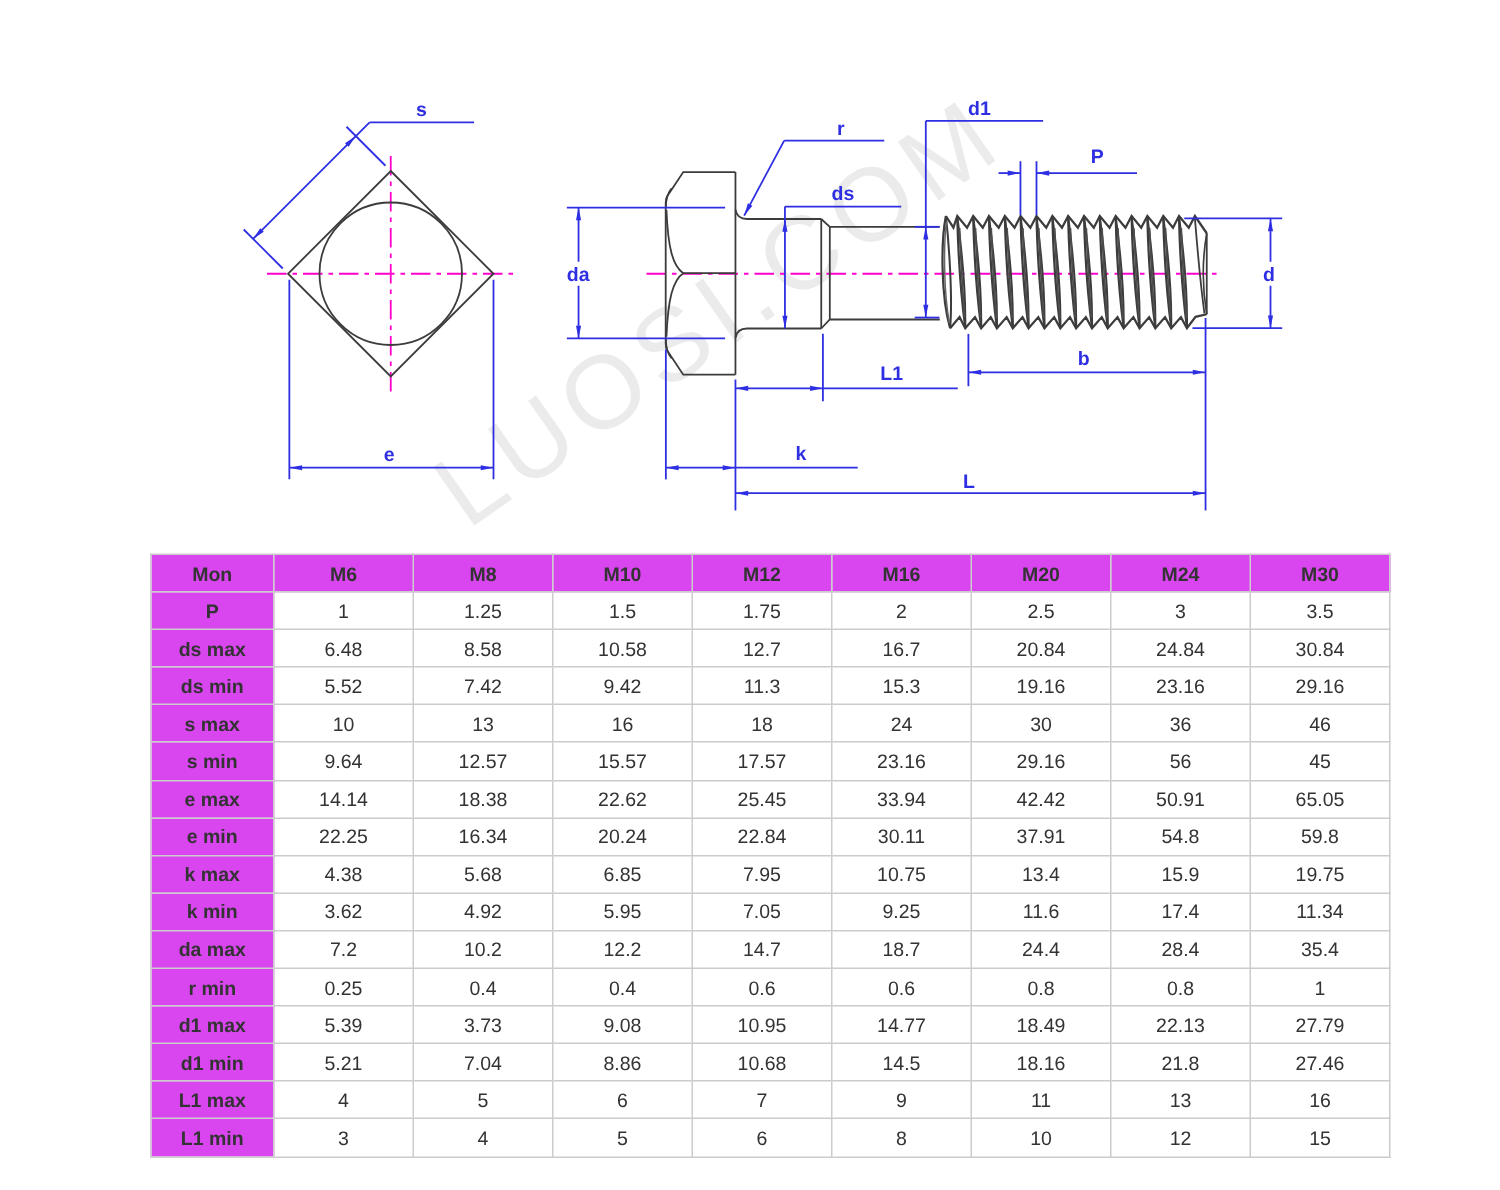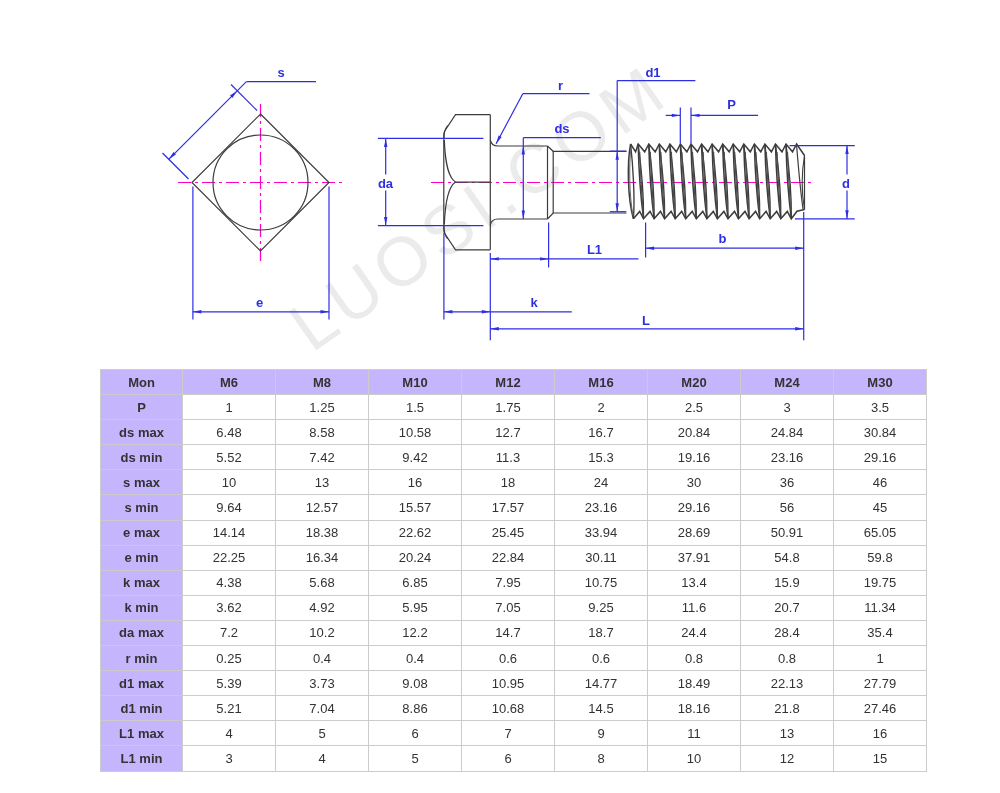--- a/index.html
+++ b/index.html
@@ -1,20 +1,20 @@
 <!DOCTYPE html>
 <html><head><meta charset="utf-8">
 <style>
 html,body{margin:0;padding:0;background:#fff;}
 #page{position:relative;width:1000px;height:793px;overflow:hidden;font-family:"Liberation Sans",sans-serif;}
 #draw{position:absolute;left:0;top:0;}
 table{position:absolute;left:100px;top:369px;width:827px;border-collapse:collapse;table-layout:fixed;
  font-family:"Liberation Sans",sans-serif;font-size:13px;color:#333;}
 td{border:1px solid #ccc;height:24.1px;text-align:center;vertical-align:middle;padding:0;background:#fff;}
-td.h{background:#c4b5fd;font-weight:bold;}
+td.h{background:#d946ef;font-weight:bold;}
 </style></head>
 <body>
 <div id="page">
 <div id="draw"><svg width="1000" height="793" viewBox="0 0 1000 793">
         <text x="0" y="0" transform="translate(482,212) rotate(-35)" text-anchor="middle" font-size="69" font-weight="normal" letter-spacing="6" fill="#ebebeb" font-family="&quot;Liberation Sans&quot;,sans-serif" dominant-baseline="middle">LUOSI.COM</text>
 <line x1="178.0" y1="182.5" x2="343.0" y2="182.5" stroke="#ff00cc" stroke-width="1.2" stroke-dasharray="13 4 3 4"></line>
 <line x1="260.5" y1="104.0" x2="260.5" y2="261.0" stroke="#ff00cc" stroke-width="1.2" stroke-dasharray="13 4 3 4"></line>
 <path d="M260.5 114.0 L329.0 182.5 L260.5 251.0 L192.0 182.5 Z" stroke="#3c3c3c" stroke-width="1.2" fill="none"></path>
 <circle cx="260.5" cy="182.5" r="47.5" stroke="#3c3c3c" stroke-width="1.2" fill="none"></circle>
 <line x1="257.0" y1="110.5" x2="231.0" y2="84.5" stroke="#2e2ee2" stroke-width="1.2"></line>
@@ -234,21 +234,21 @@
           <td>56</td>
           <td>45</td>
         </tr>
         <tr>
           <td class="h">e max</td>
           <td>14.14</td>
           <td>18.38</td>
           <td>22.62</td>
           <td>25.45</td>
           <td>33.94</td>
-          <td>28.69</td>
+          <td>42.42</td>
           <td>50.91</td>
           <td>65.05</td>
         </tr>
         <tr>
           <td class="h">e min</td>
           <td>22.25</td>
           <td>16.34</td>
           <td>20.24</td>
           <td>22.84</td>
           <td>30.11</td>
@@ -268,21 +268,21 @@
           <td>19.75</td>
         </tr>
         <tr>
           <td class="h">k min</td>
           <td>3.62</td>
           <td>4.92</td>
           <td>5.95</td>
           <td>7.05</td>
           <td>9.25</td>
           <td>11.6</td>
-          <td>20.7</td>
+          <td>17.4</td>
           <td>11.34</td>
         </tr>
         <tr>
           <td class="h">da max</td>
           <td>7.2</td>
           <td>10.2</td>
           <td>12.2</td>
           <td>14.7</td>
           <td>18.7</td>
           <td>24.4</td>

